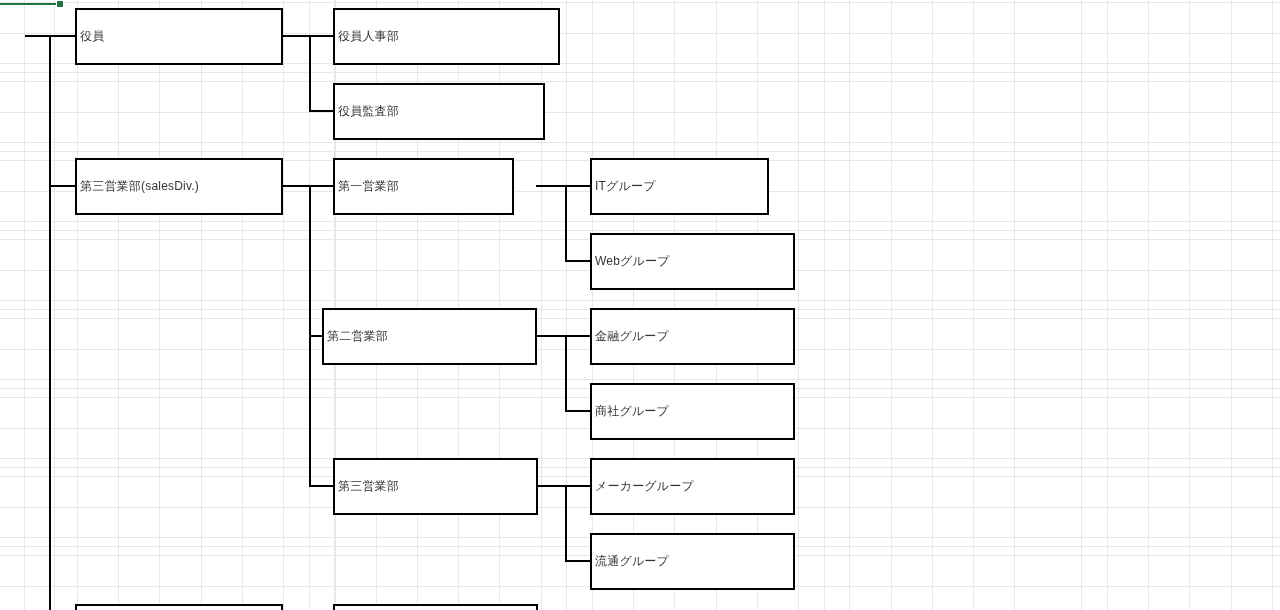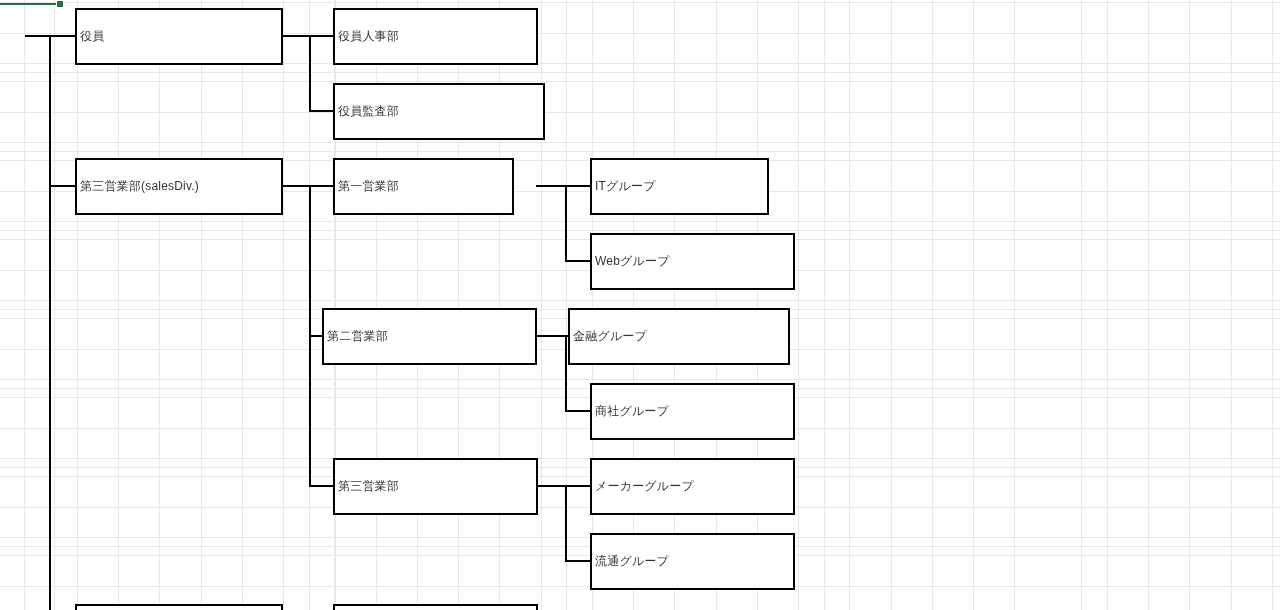--- a/index.html
+++ b/index.html
@@ -94,42 +94,42 @@
   <div class="conn" style="left:565px;top:335px;width:2px;height:77px"></div>
   <div class="conn" style="left:565px;top:410px;width:27px;height:2px"></div>
 
   <div class="conn" style="left:536px;top:485px;width:56px;height:2px"></div>
   <div class="conn" style="left:565px;top:485px;width:2px;height:77px"></div>
   <div class="conn" style="left:565px;top:560px;width:27px;height:2px"></div>
 
   <div class="node" style="left:75px;top:8px;width:208px">
     <span class="node-label">役員</span>
   </div>
-  <div class="node" style="left:333px;top:8px;width:205px">
+  <div class="node" style="left:333px;top:8px;width:227px">
     <span class="node-label">役員人事部</span>
   </div>
   <div class="node" style="left:333px;top:83px;width:212px">
     <span class="node-label">役員監査部</span>
   </div>
   <div class="node" style="left:75px;top:158px;width:208px">
     <span class="node-label">第三営業部(salesDiv.)</span>
   </div>
   <div class="node" style="left:333px;top:158px;width:181px">
     <span class="node-label">第一営業部</span>
   </div>
   <div class="node" style="left:590px;top:158px;width:179px">
     <span class="node-label">ITグループ</span>
   </div>
   <div class="node" style="left:590px;top:233px;width:205px">
     <span class="node-label">Webグループ</span>
   </div>
   <div class="node" style="left:322px;top:308px;width:215px">
     <span class="node-label">第二営業部</span>
   </div>
-  <div class="node" style="left:568px;top:308px;width:222px">
+  <div class="node" style="left:590px;top:308px;width:205px">
     <span class="node-label">金融グループ</span>
   </div>
   <div class="node" style="left:590px;top:383px;width:205px">
     <span class="node-label">商社グループ</span>
   </div>
   <div class="node" style="left:333px;top:458px;width:205px">
     <span class="node-label">第三営業部</span>
   </div>
   <div class="node" style="left:590px;top:458px;width:205px">
     <span class="node-label">メーカーグループ</span>

